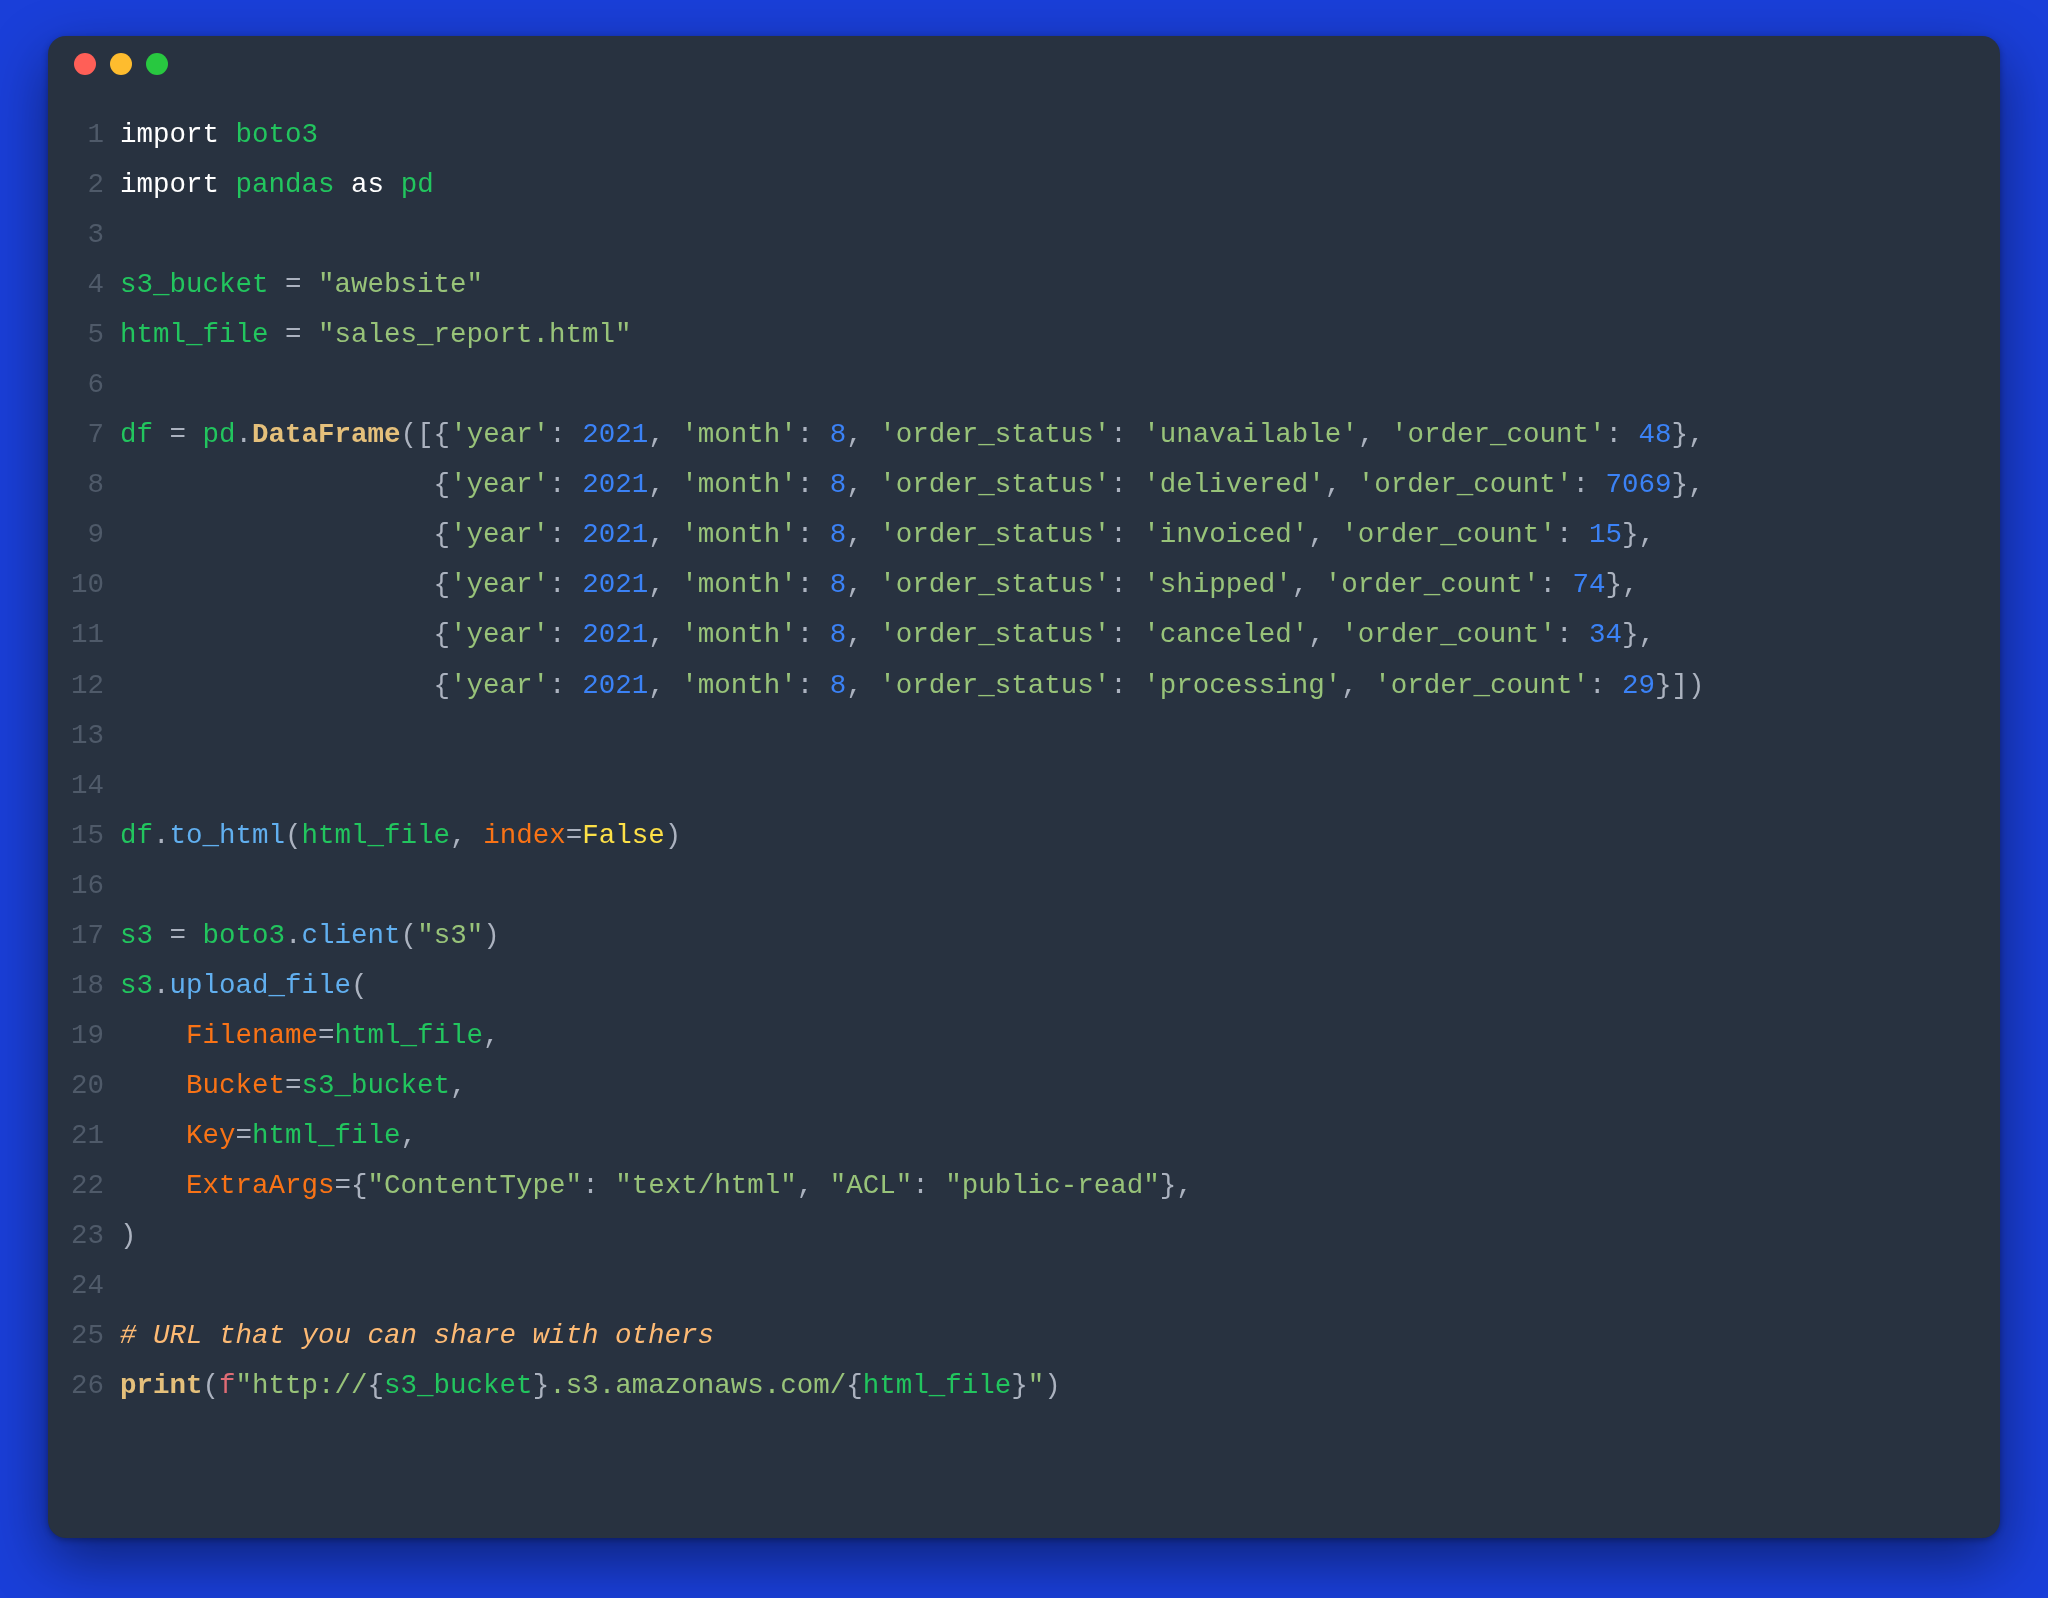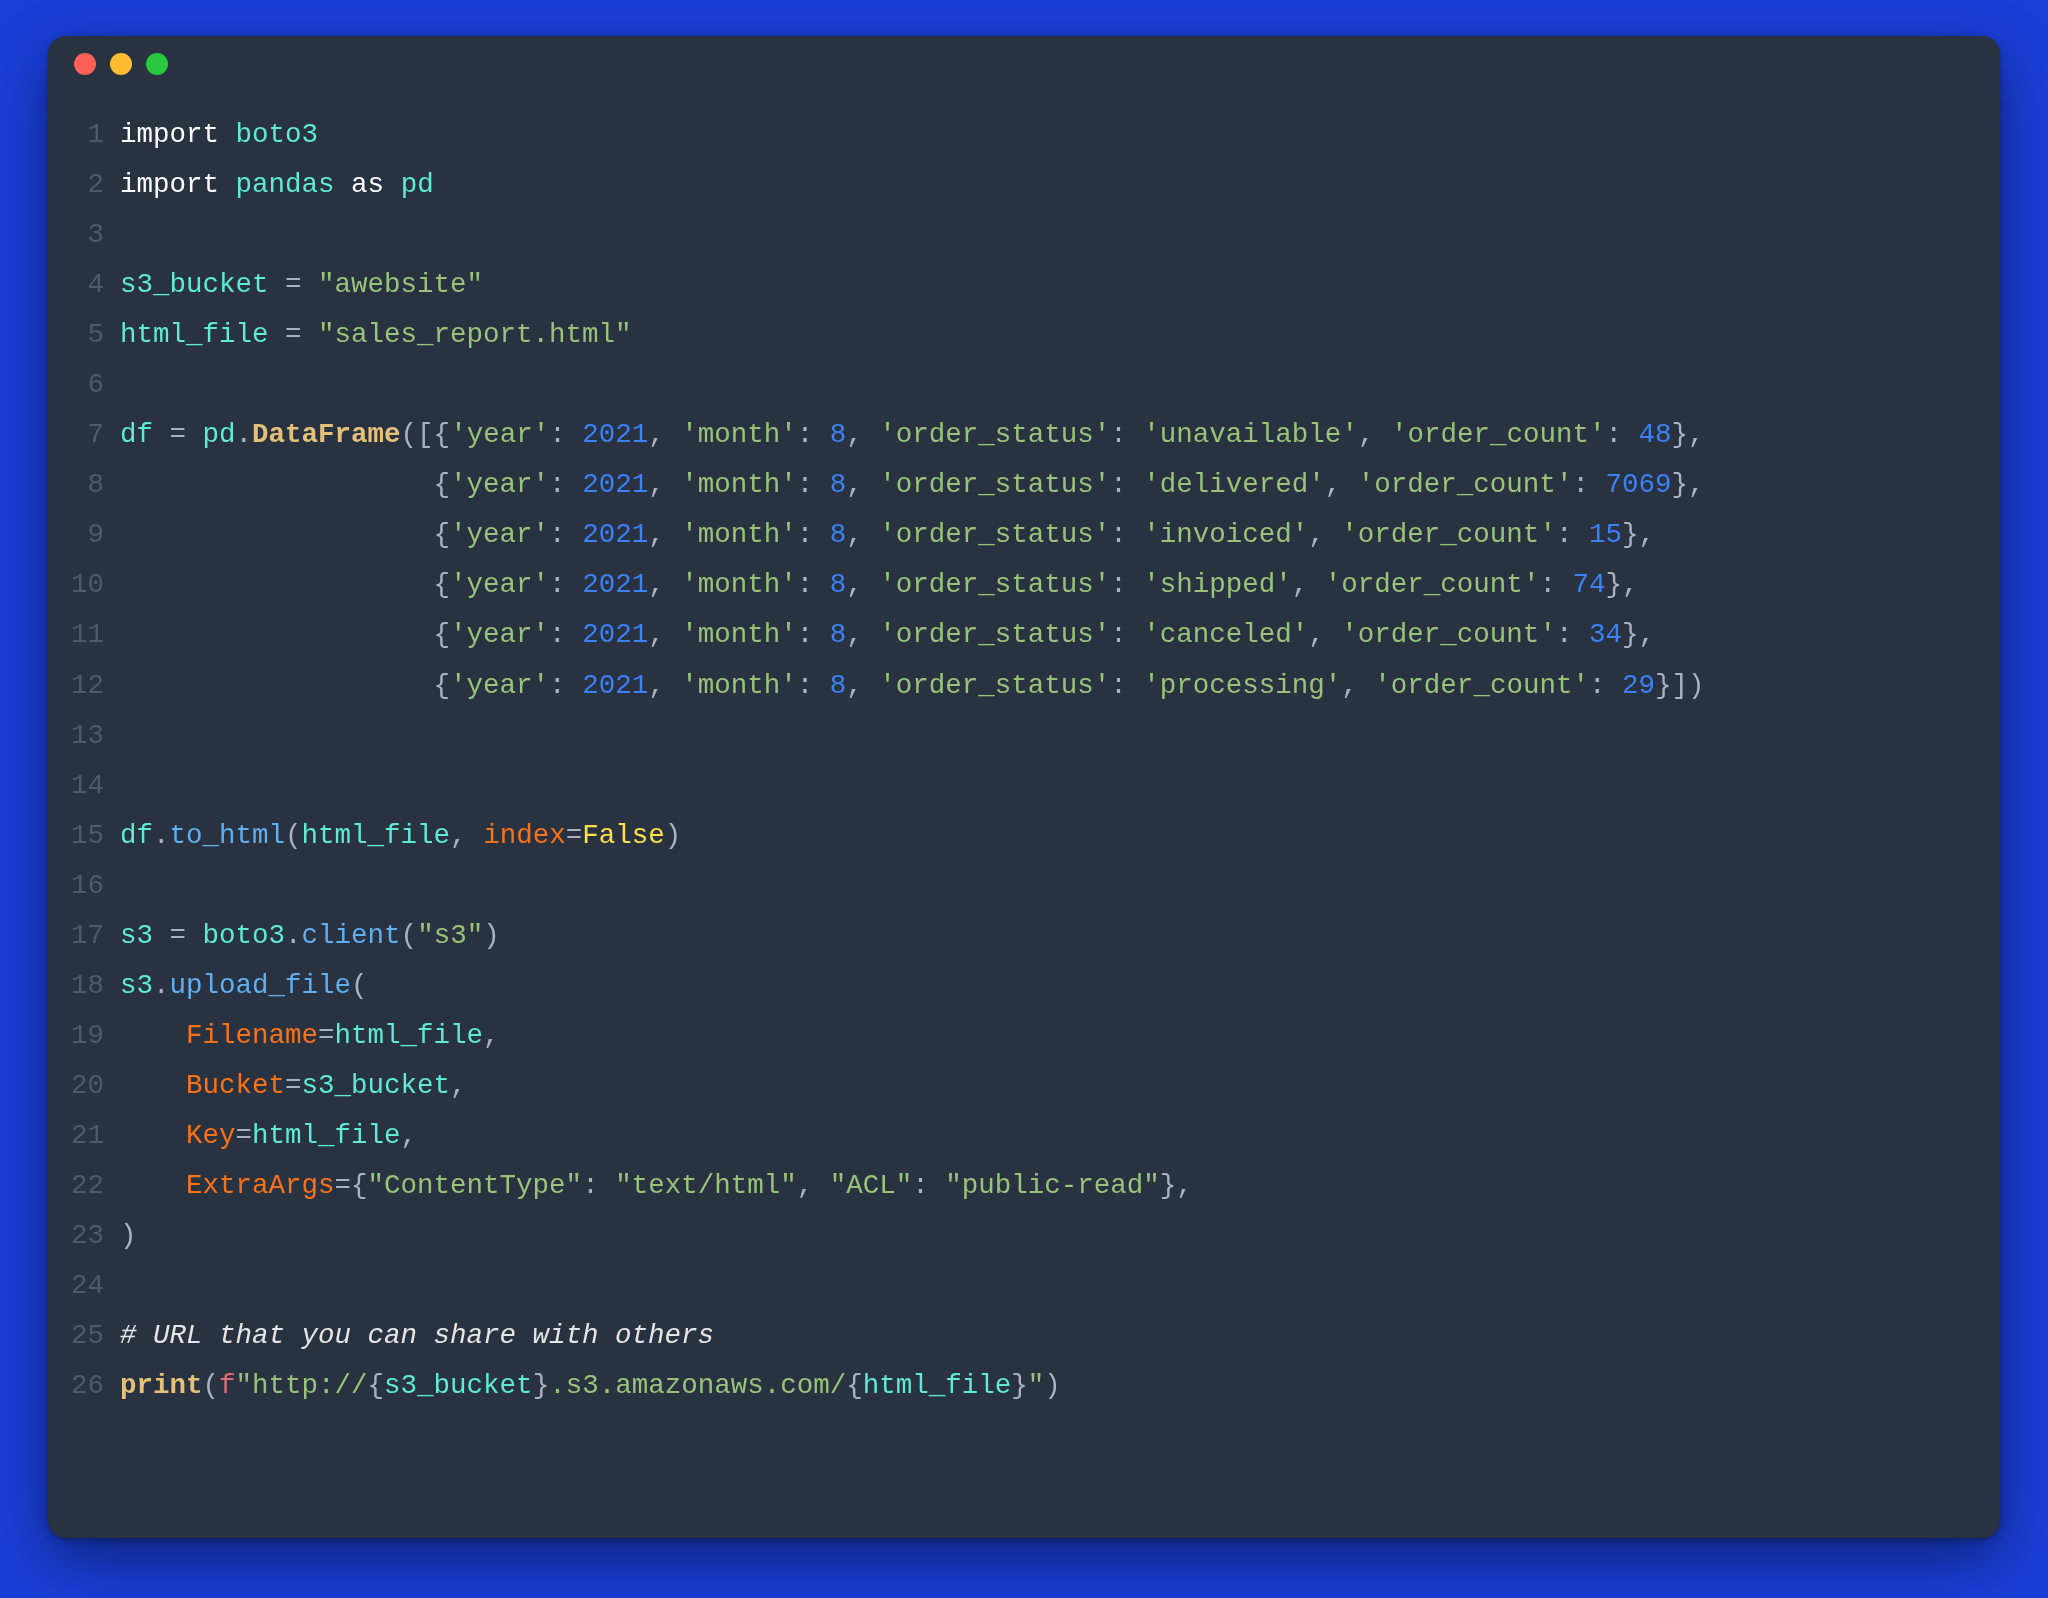--- a/index.html
+++ b/index.html
@@ -65,31 +65,31 @@
     flex: 0 0 auto;
     padding-right: 16px;
   }
   .code {
     flex: 1 1 auto;
     white-space: pre;
   }
 
   
   .kw   { color: #ffffff; }  
-  .mod  { color: #5eead4; }  
+  .mod  { color: #22c55e; }  
   .nm   { color: #e06c75; }  
   .cls  { color: #e5c07b; font-weight: bold; }  
   .fn   { color: #61afef; }  
   .str  { color: #98c379; }  
   .num  { color: #3b82f6; }  
   .cnst { color: #fde047; }  
   .op   { color: #abb2bf; }
   .pun  { color: #abb2bf; }
   .arg  { color: #f97316; }  
-  .cmt  { color: #e5e5e5; font-style: italic; }
+  .cmt  { color: #fdba74; font-style: italic; }
 </style>
 </head>
 <body>
 
 <div class="stage">
   <div class="window">
     <div class="titlebar">
       <div class="dot dot-red"></div>
       <div class="dot dot-yellow"></div>
       <div class="dot dot-green"></div>

